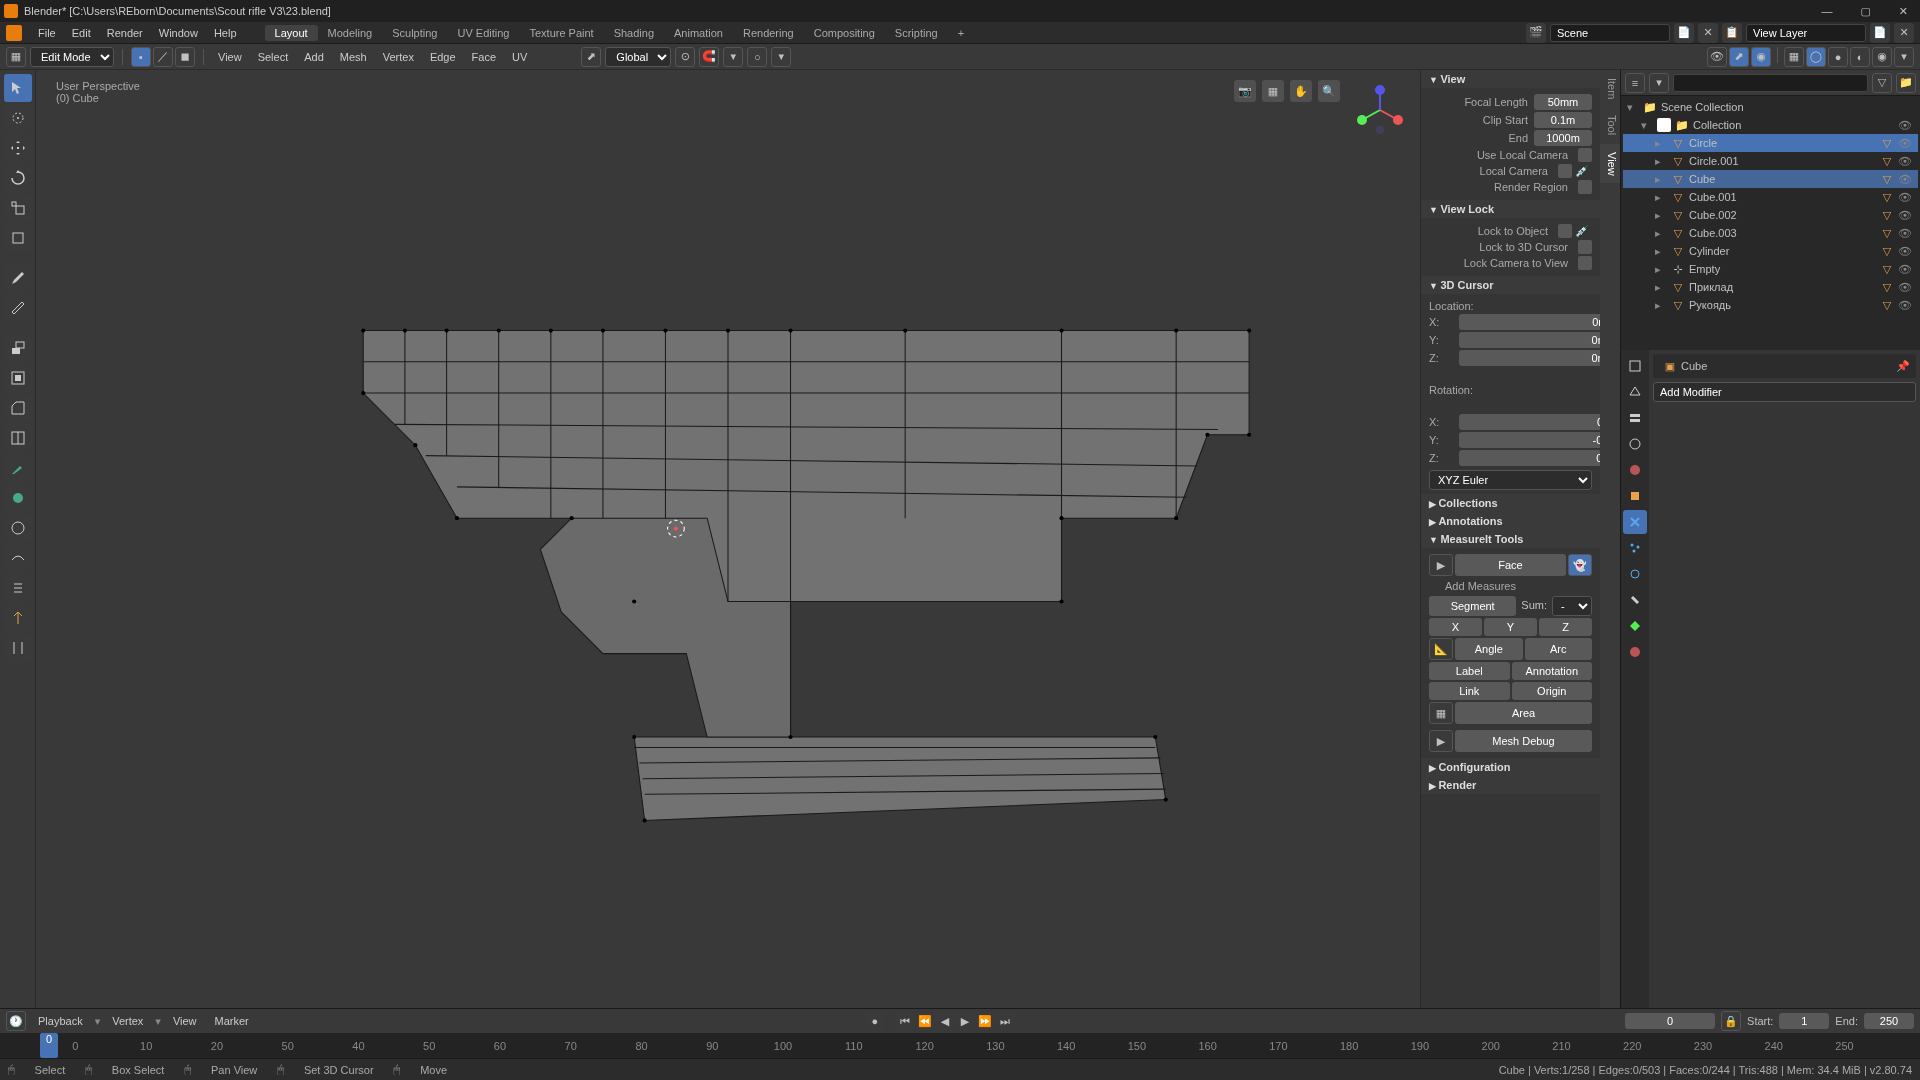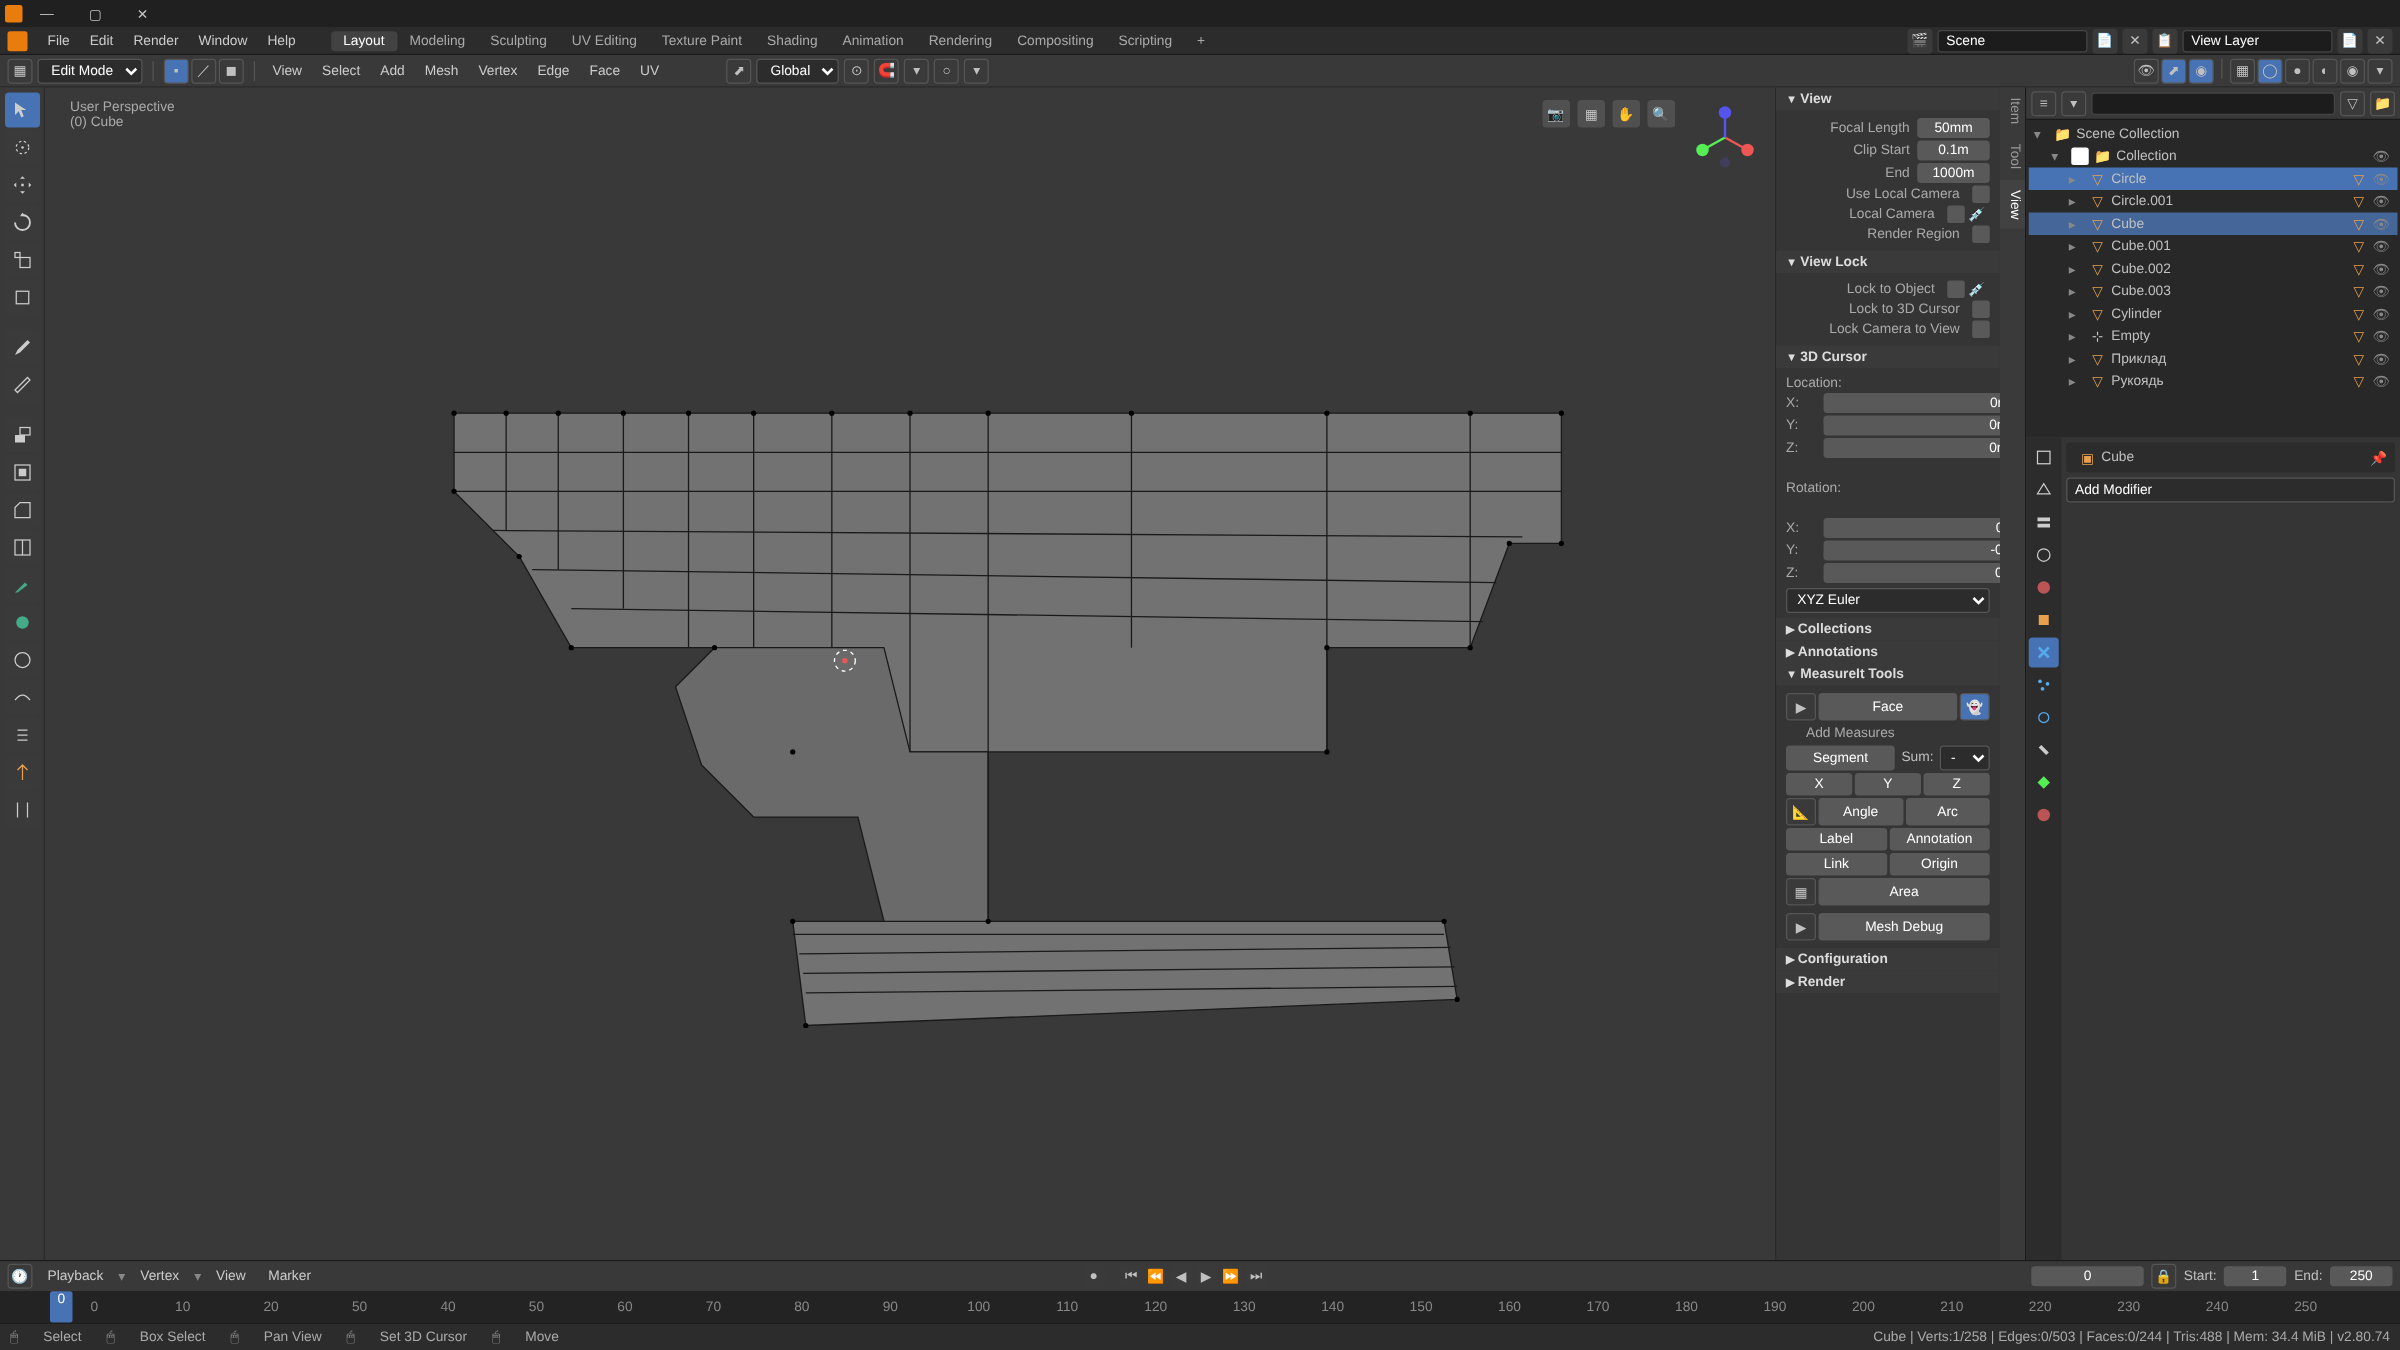--- a/index.html
+++ b/index.html
@@ -113,20 +113,21 @@
 .status-item { display: flex; align-items: center; gap: 4px; }
 
 
 .mesh-svg { position: absolute; top: 0; left: 0; width: 100%; height: 100%; }
 </style>
 </head>
 <body>
 
 <div class="titlebar">
   <span class="logo"></span>
+  <span class="title">Blender* [C:\Users\REborn\Documents\Scout rifle V3\23.blend]</span>
   <div class="win-controls">
     <span>—</span>
     <span>▢</span>
     <span>✕</span>
   </div>
 </div>
 
 <div class="topmenu">
   <span class="logo2"></span>
   <span class="menu-item">File</span>

